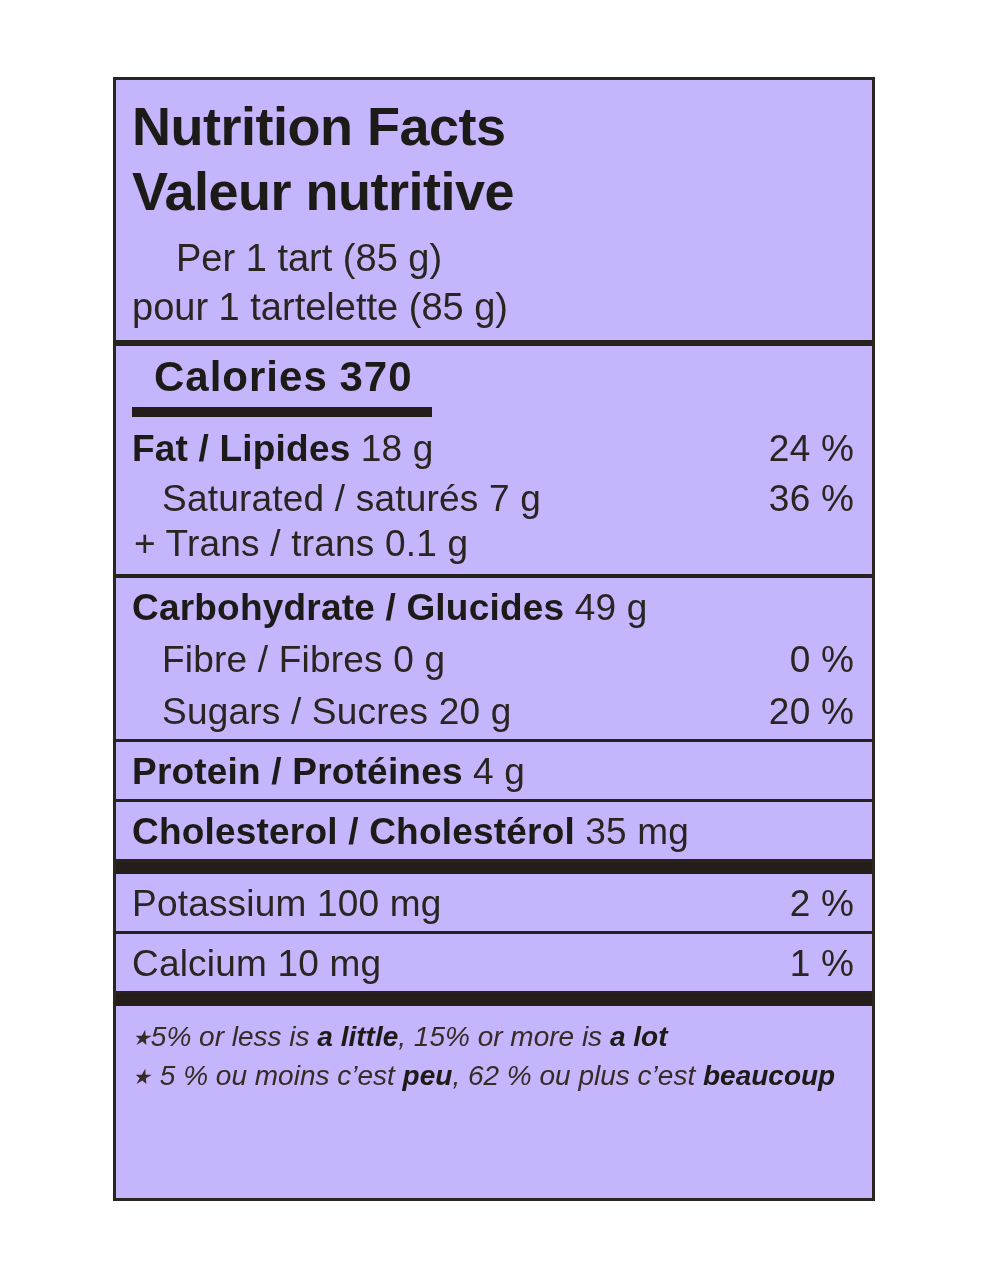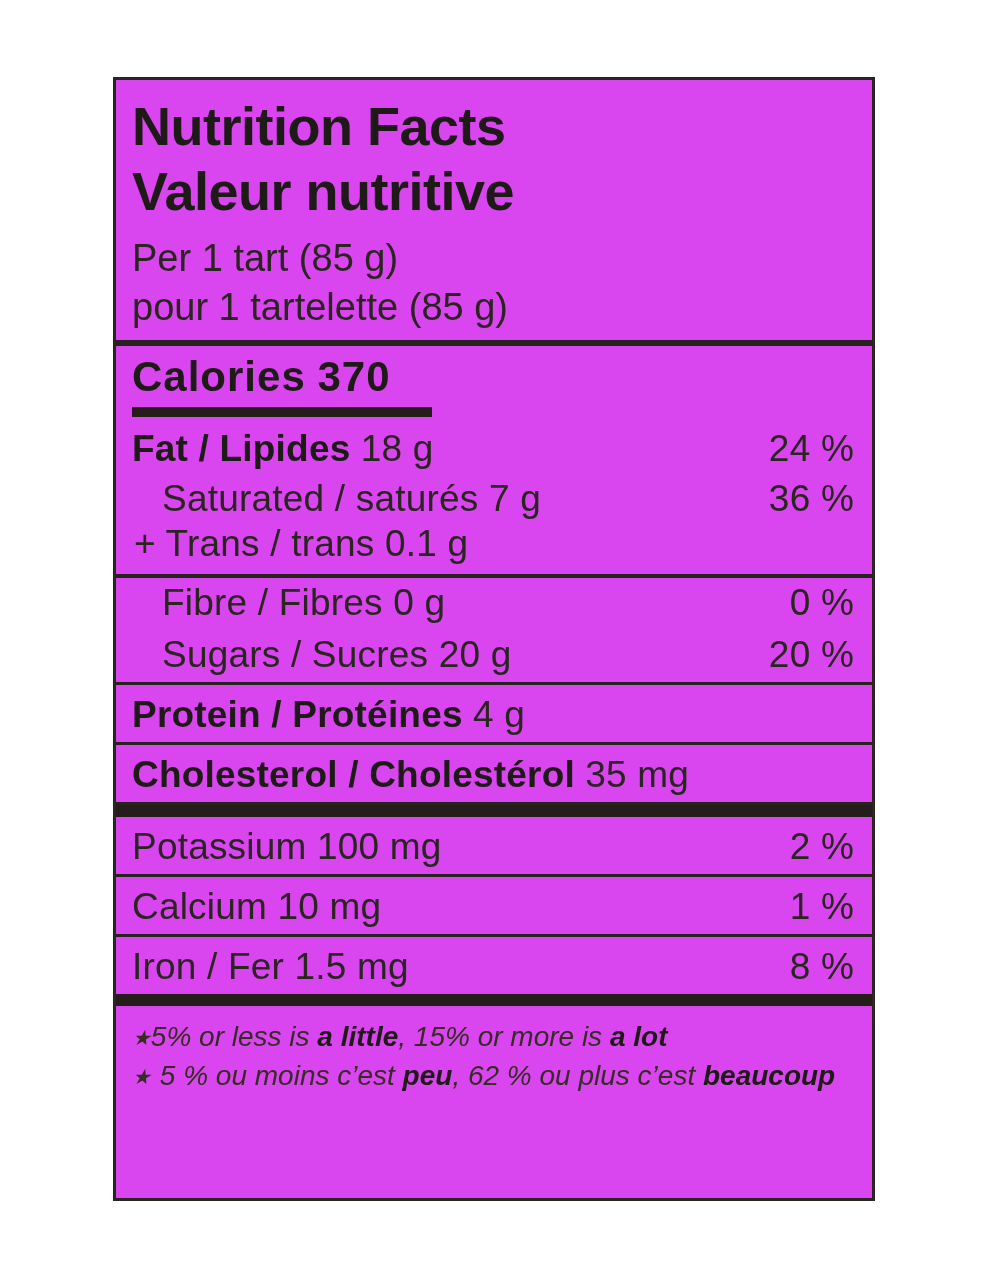--- a/index.html
+++ b/index.html
@@ -16,57 +16,58 @@
     -webkit-font-smoothing: antialiased;
   }
   .nl {
     position: absolute;
     left: 113px;
     top: 77px;
     width: 762px;
     height: 1124px;
     box-sizing: border-box;
     border: 3px solid #2b2521;
-    background: #d946ef;
+    background: #c4b5fd;
     overflow: hidden;
   }
   
   .head { padding: 14px 18px 0 16px; }
   .title {
     font-size: 54px;
     font-weight: bold;
     line-height: 65px;
     letter-spacing: -0.5px;
     color: #1e1a17;
   }
   .serving {
     font-size: 38px;
     line-height: 49px;
     color: #2a2521;
   }
-  .serving.first { margin-top: 10px; }
+  .serving.first { margin-top: 10px; margin-left: 44px; }
   
   .rule  { height: 3px; background: #28221e; }
   .rule.heavy { height: 6px; margin-top: 8px; }
   .rule.med   { height: 4px; }
   .bar-thick  { height: 12px; background: #241d19; }
   
   .cal-section {
     display: flex;
     justify-content: space-between;
     align-items: flex-start;
     padding: 6px 18px 2px 16px;
   }
   .cal-text {
     font-size: 42px;
     font-weight: bold;
     letter-spacing: 1px;
     line-height: 50px;
     color: #1e1a17;
     white-space: nowrap;
+    margin-left: 22px;
   }
   .cal-bar {
     width: 300px;
     height: 10px;
     background: #241d19;
     margin-top: 5px;
   }
   .dv-head {
     text-align: right;
     font-weight: bold;
@@ -140,20 +141,23 @@
   <div class="row group">
     <div>
       <div class="indent">Saturated / saturés 7 g</div>
       <div class="trans-line">+ Trans / trans 0.1 g</div>
     </div>
     <div class="row-dv">36 %</div>
   </div>
 
   <div class="rule med"></div>
 
+  <div class="row">
+    <div class="name-wrap"><span class="b">Carbohydrate / Glucides</span><span class="amt">49 g</span></div>
+  </div>
 
   <div class="row tight-top">
     <div class="indent">Fibre / Fibres 0 g</div>
     <div class="row-dv">0 %</div>
   </div>
 
   <div class="row tight-top">
     <div class="indent">Sugars / Sucres 20 g</div>
     <div class="row-dv">20 %</div>
   </div>
@@ -182,24 +186,20 @@
 
   <div class="rule"></div>
 
   <div class="row">
     <div>Calcium 10 mg</div>
     <div class="row-dv">1 %</div>
   </div>
 
   <div class="rule"></div>
 
-  <div class="row">
-    <div>Iron / Fer 1.5 mg</div>
-    <div class="row-dv">8 %</div>
-  </div>
 
   <div class="bar-thick"></div>
 
   <div class="footnotes">
     <div class="foot"><span class="star">★</span><span>5% or less is </span><span class="b">a little</span><span>, 15% or more is </span><span class="b">a lot</span></div>
     <div class="foot"><span class="star gap">★</span><span>5 % ou moins c’est </span><span class="b">peu</span><span>, 62 % ou plus c’est </span><span class="b">beaucoup</span></div>
   </div>
 
 </div>
 

